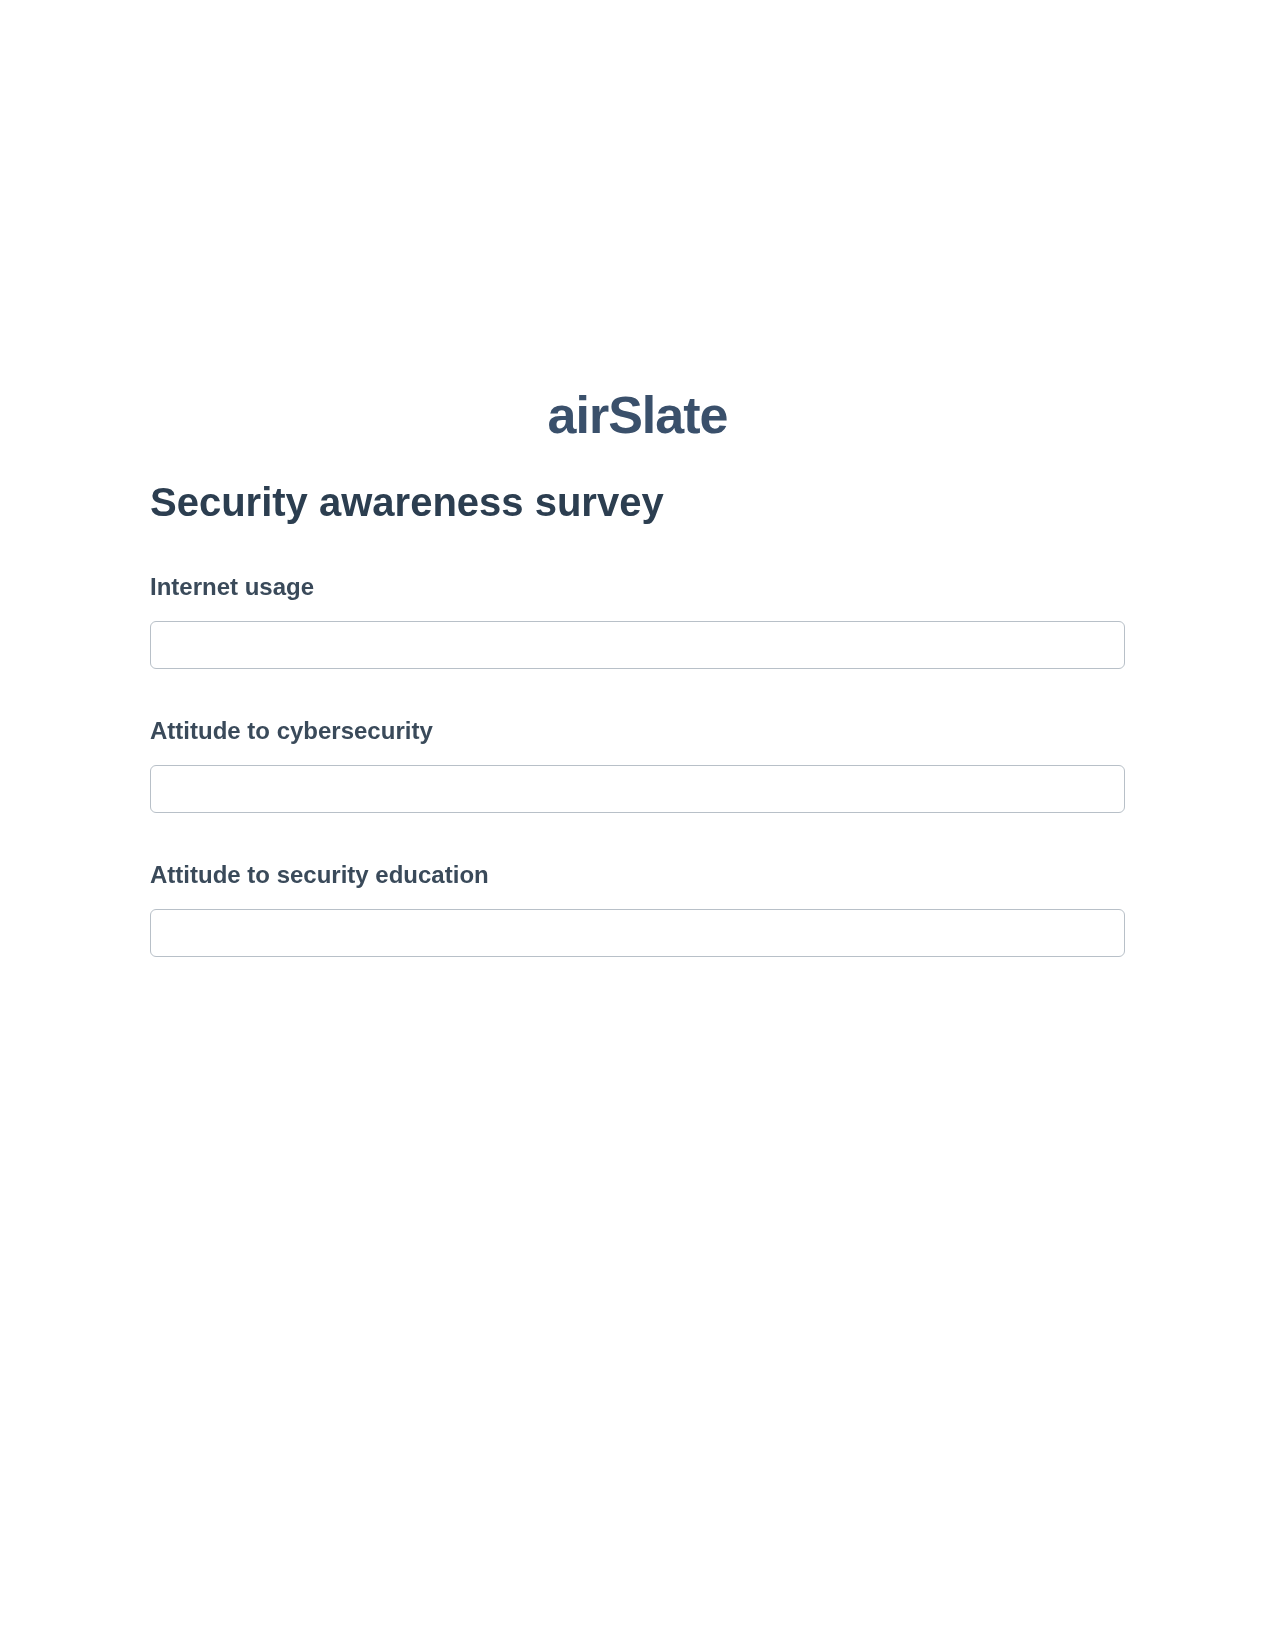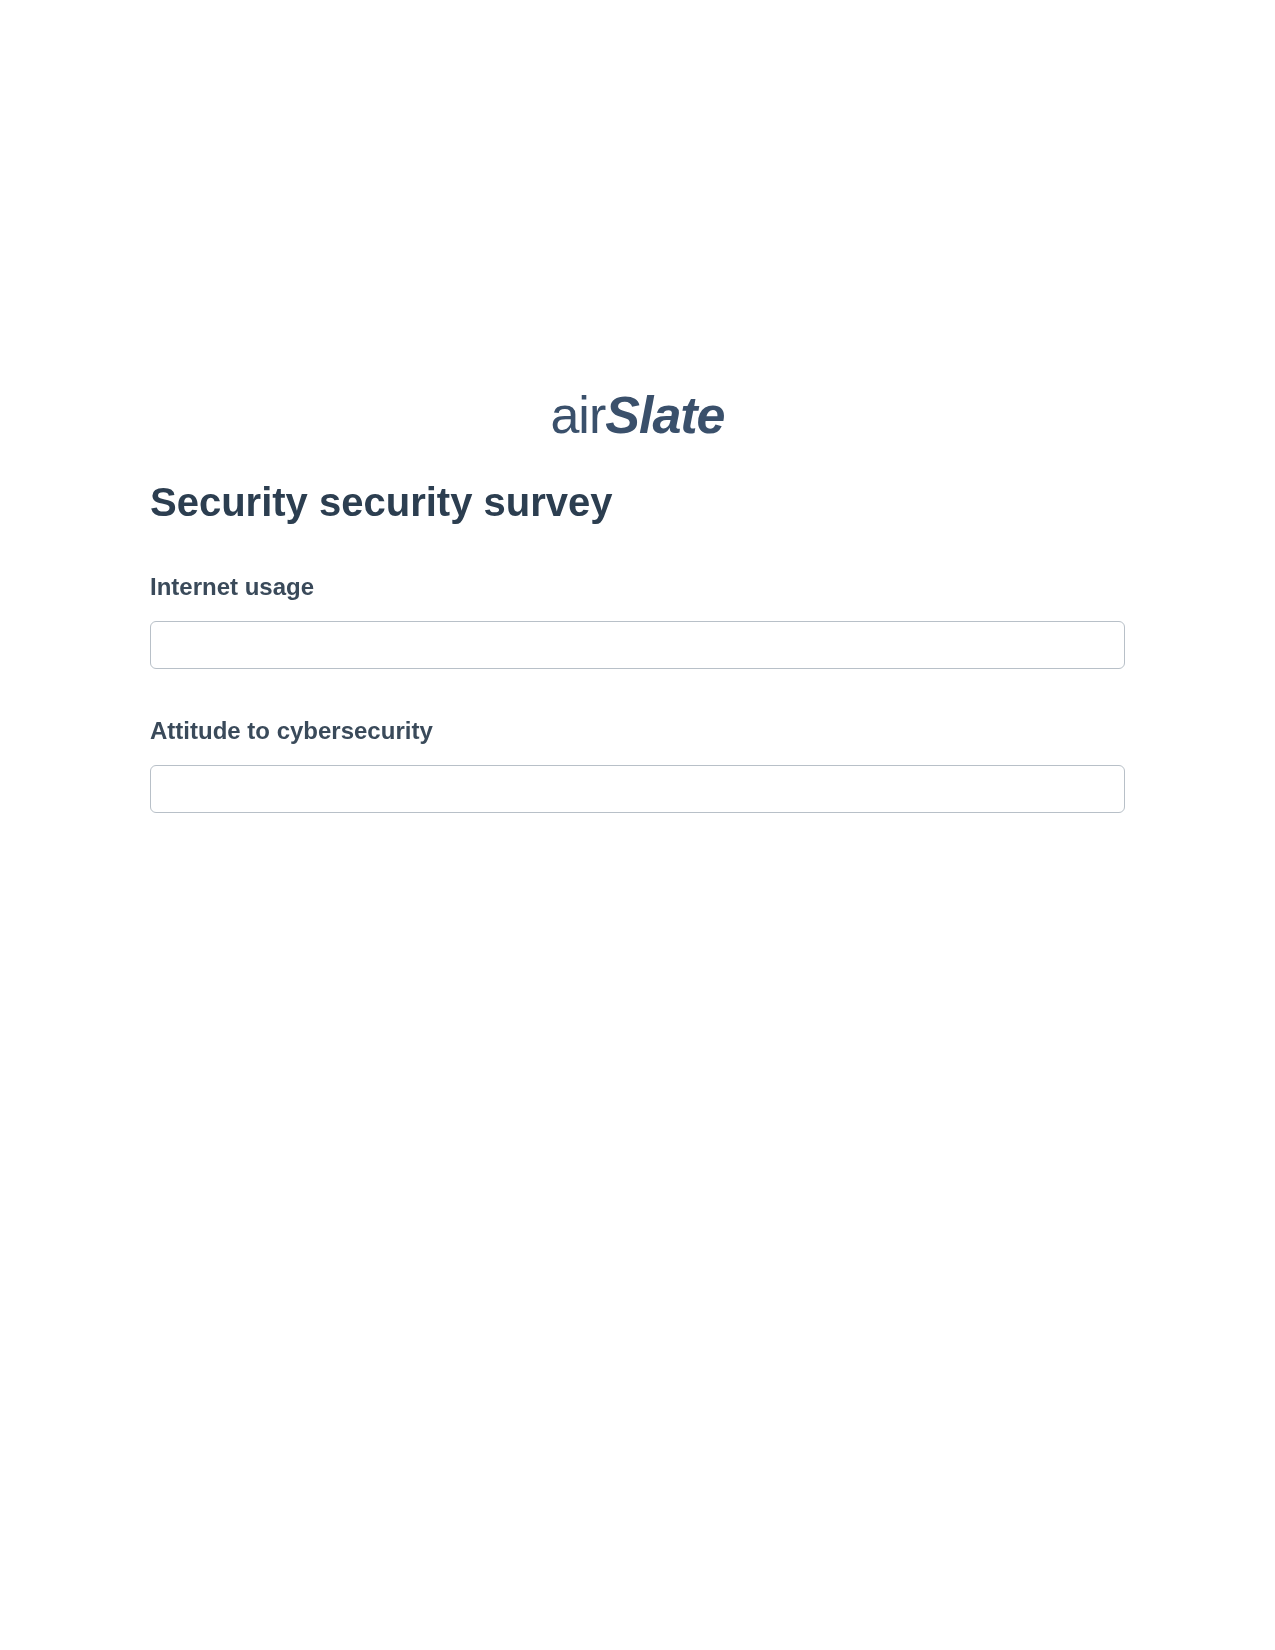--- a/index.html
+++ b/index.html
@@ -18,25 +18,24 @@
       position: absolute;
       top: 385px;
       left: 50%;
       transform: translateX(-50%);
       font-size: 52px;
       font-weight: 400;
       color: #3a506b;
       letter-spacing: -1px;
     }
     .logo .air {
-      font-weight: 400;
+      font-weight: 700;
     }
     .logo .slate {
       font-weight: 700;
-      font-style: italic;
     }
     .form-container {
       position: absolute;
       left: 150px;
       right: 150px;
       top: 480px;
     }
     .title {
       font-size: 40px;
       font-weight: 700;
@@ -66,26 +65,30 @@
     }
   </style>
 </head>
 <body>
 
 <div class="logo">
   <span class="air">air</span><span class="slate">Slate</span>
 </div>
 
 <div class="form-container">
-  <h1 class="title">Security security survey</h1>
+  <h1 class="title">Security awareness survey</h1>
 
   <div class="field-group">
     <label class="field-label">Internet usage</label>
     <input type="text" class="field-input" value="" style="">
   </div>
 
   <div class="field-group">
     <label class="field-label">Attitude to cybersecurity</label>
     <input type="text" class="field-input" value="" style="">
   </div>
 
 
+  <div class="field-group">
+    <label class="field-label">Attitude to security education</label>
+    <input type="text" class="field-input" value="" style="">
+  </div>
 </div>
 
 </body></html>

